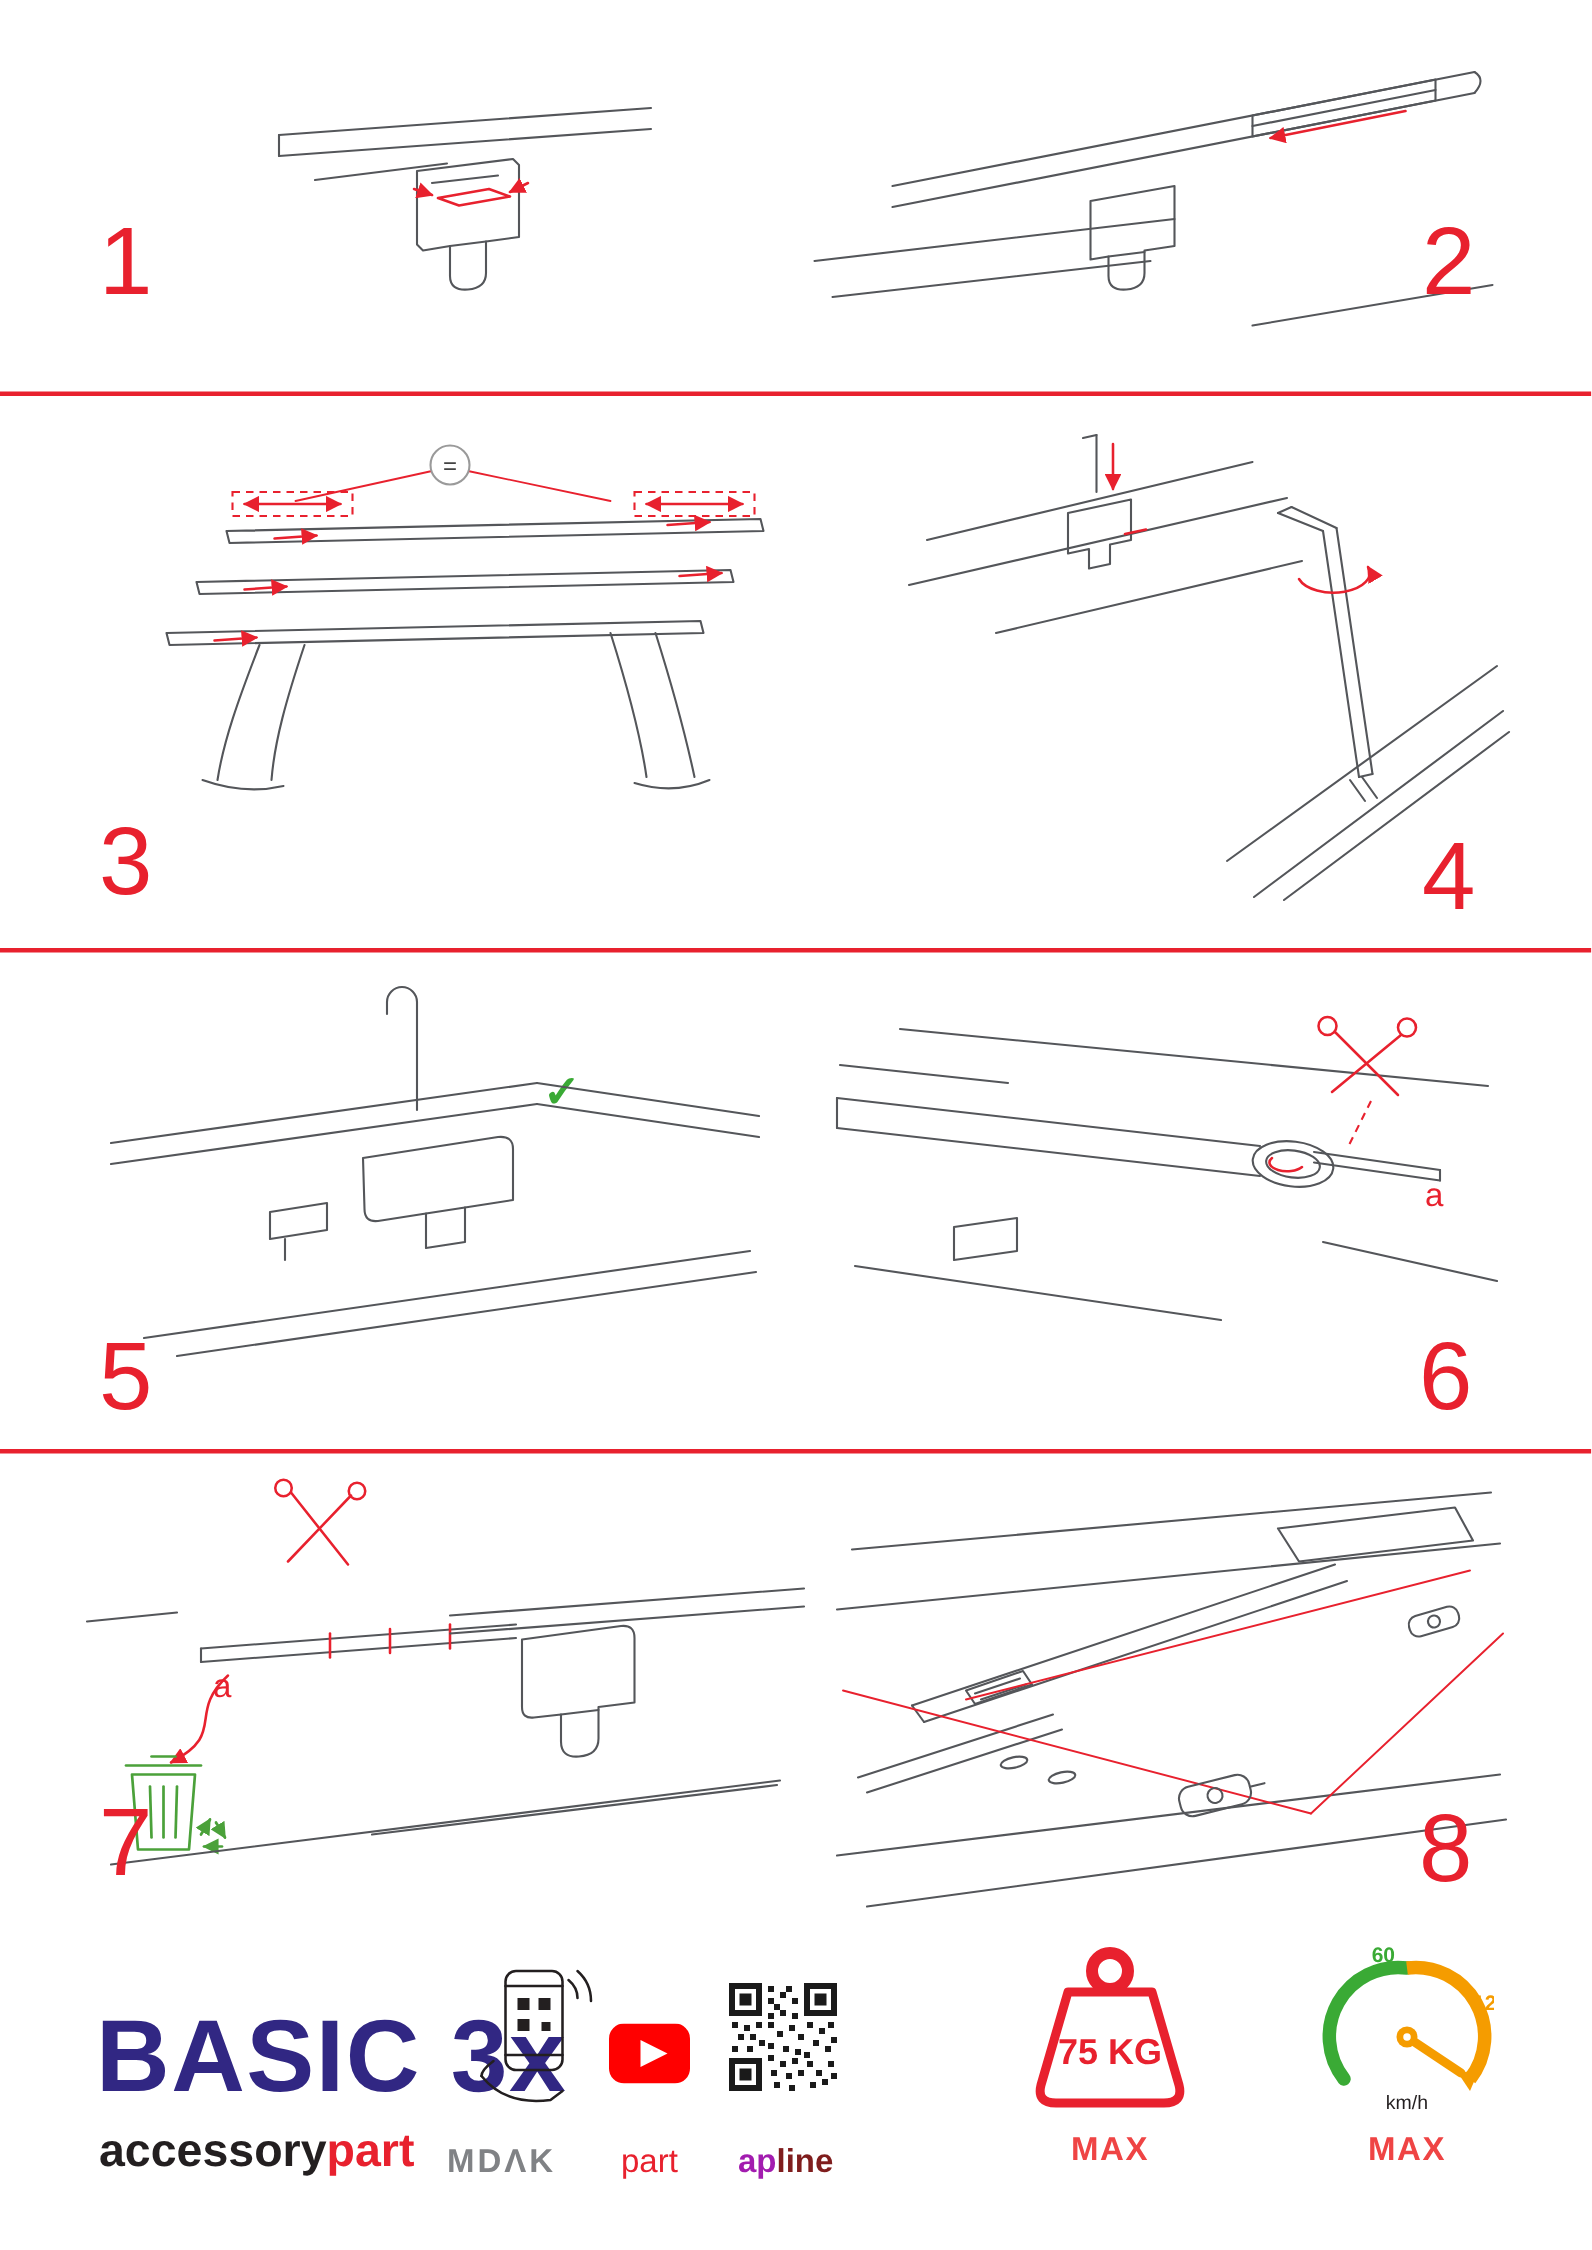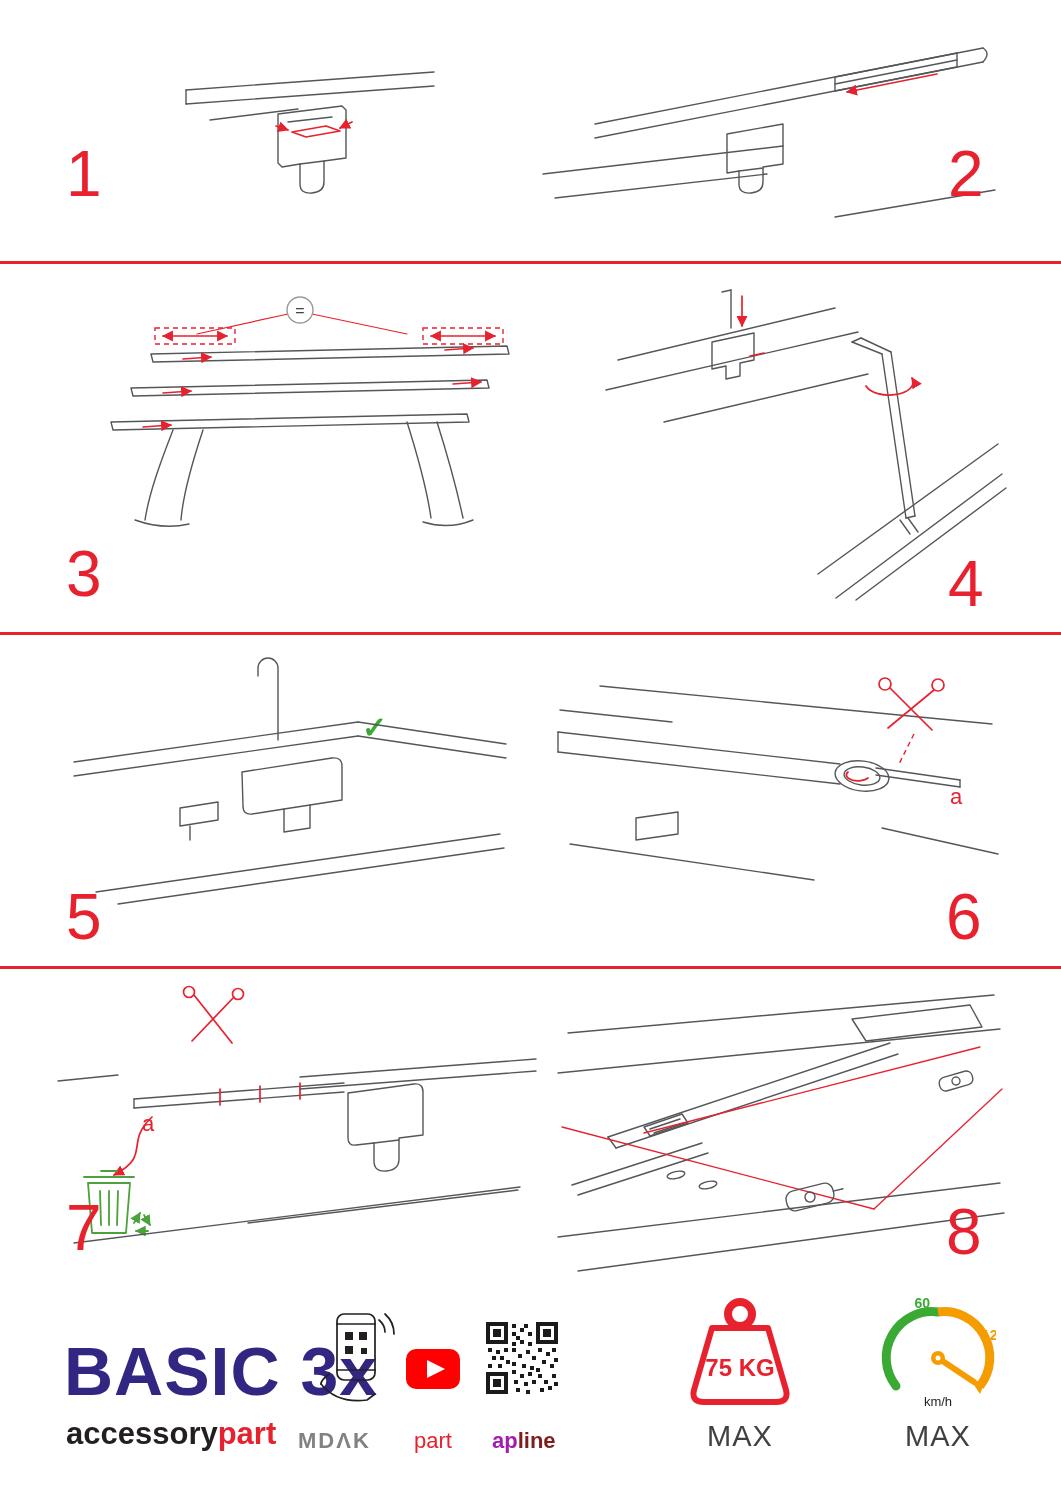--- a/index.html
+++ b/index.html
@@ -16,21 +16,21 @@
   .dk{fill:none;stroke:#231f20;stroke-width:1.7;stroke-linecap:round;stroke-linejoin:round;}
   .brand-title{position:absolute;left:64px;top:1332px;font-size:68px;font-weight:bold;
                color:#312783;letter-spacing:1px;}
   .brand-sub{position:absolute;left:66px;top:1416px;font-size:31px;font-weight:bold;}
   .b-black{color:#231f20}.b-red{color:#e8212e}
   .partner{position:absolute;font-size:22px;}
   .mdak{color:#808285;font-weight:bold;letter-spacing:2px;}
   .ipqi{color:#e8212e;font-weight:500;}
   .ap-dark{color:#a21caf;font-weight:bold;}
   .ap-red{color:#7f1d1d;font-weight:bold;}
-  .max-label{position:absolute;text-align:center;font-size:29px;font-weight:normal;color:#404040;letter-spacing:1px;}
+  .max-label{position:absolute;text-align:center;font-size:22px;font-weight:bold;color:#ef4444;letter-spacing:1px;}
 </style>
 </head>
 <body>
 
 <div class="page">
 
   <svg width="0" height="0" style="position:absolute">
     <defs>
       <marker id="ar" viewBox="0 0 10 10" refX="9" refY="5" markerWidth="6.5" markerHeight="6.5" orient="auto-start-reverse">
         <path d="M0,0 L10,5 L0,10 Z" fill="#e8212e"></path>

